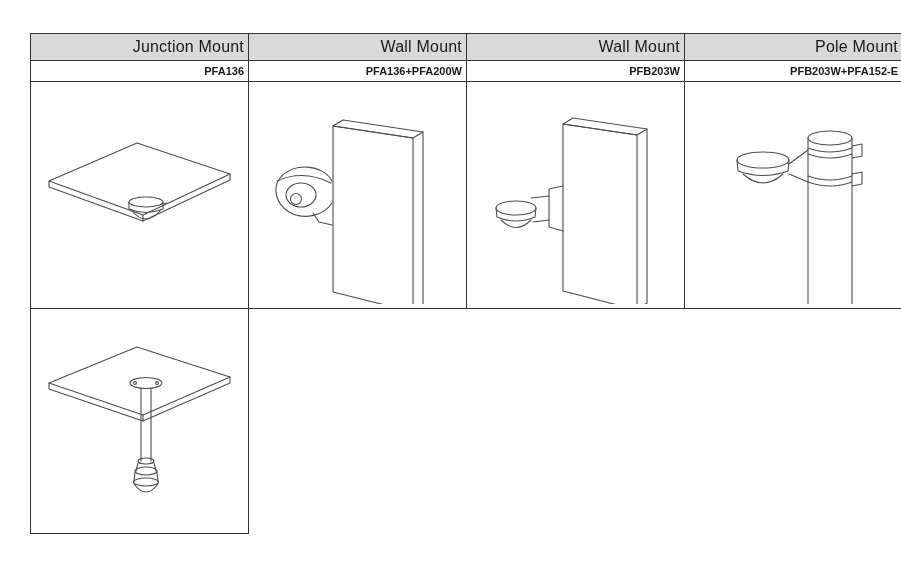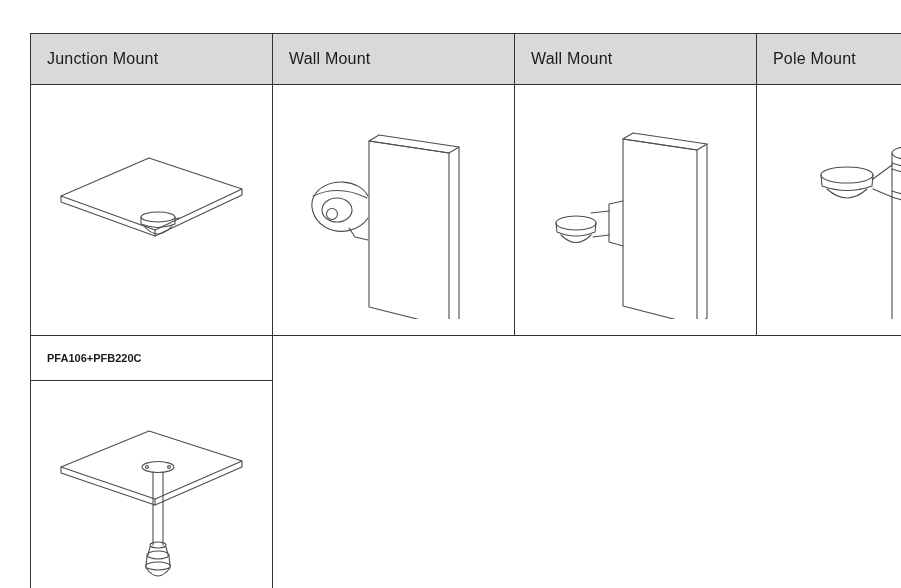--- a/index.html
+++ b/index.html
@@ -10,22 +10,22 @@
     background: #ffffff;
     font-family: "Liberation Sans", sans-serif;
     color: #1a1a1a;
     position: relative;
     overflow: hidden;
   }
   .layout { position: absolute; left: 30px; top: 33px; }
   table.mount-table { border-collapse: collapse; }
   .mount-table td {
     border: 1px solid #333333;
-    padding: 16px;
-    text-align: left;
+    padding: 4px;
+    text-align: right;
     vertical-align: middle;
   }
   .title-cell {
     width: 211px;
     height: 23px;
     background: #d9d9d9;
     font-size: 16px;
     letter-spacing: 0.2px;
   }
   .model-cell {
@@ -43,20 +43,26 @@
 
 <div class="layout">
 
   <table class="mount-table top-table">
     <tbody>
       <tr>
         <td class="title-cell">Junction Mount</td>
         <td class="title-cell">Wall Mount</td>
         <td class="title-cell">Wall Mount</td>
         <td class="title-cell">Pole Mount</td>
+      </tr>
+      <tr>
+        <td class="model-cell">PFA136</td>
+        <td class="model-cell">PFA136+PFA200W</td>
+        <td class="model-cell">PFB203W</td>
+        <td class="model-cell">PFB203W+PFA152-E</td>
       </tr>
       <tr>
 
         <td class="image-cell">
           <svg width="209" height="218" viewBox="0 0 209 218">
             <g stroke="#4d4d4d" stroke-width="1.1" fill="none" stroke-linejoin="round" stroke-linecap="round">
               <path d="M14,95 L102,57 L195,88 L108,129 Z"></path>
               <path d="M14,95 L14,101 L108,135 L195,94 L195,88"></path>
               <path d="M108,129 L108,135"></path>
               <ellipse cx="111" cy="116" rx="17" ry="5"></ellipse>
@@ -120,23 +126,20 @@
           </svg>
         </td>
 
       </tr>
     </tbody>
   </table>
 
   <table class="mount-table bottom-table">
     <tbody>
       <tr>
-        <td class="model-cell">PFA106+PFB220C</td>
-      </tr>
-      <tr>
 
         <td class="image-cell">
           <svg width="209" height="216" viewBox="0 0 209 216">
             <g stroke="#4d4d4d" stroke-width="1.1" fill="none" stroke-linejoin="round" stroke-linecap="round">
               <path d="M14,70 L102,34 L195,64 L108,102 Z"></path>
               <path d="M14,70 L14,76 L108,108 L195,70 L195,64"></path>
               <path d="M108,102 L108,108"></path>
               <ellipse cx="111" cy="70" rx="16" ry="5.5"></ellipse>
               <circle cx="100" cy="70" r="1.4"></circle>
               <circle cx="122" cy="70" r="1.4"></circle>

